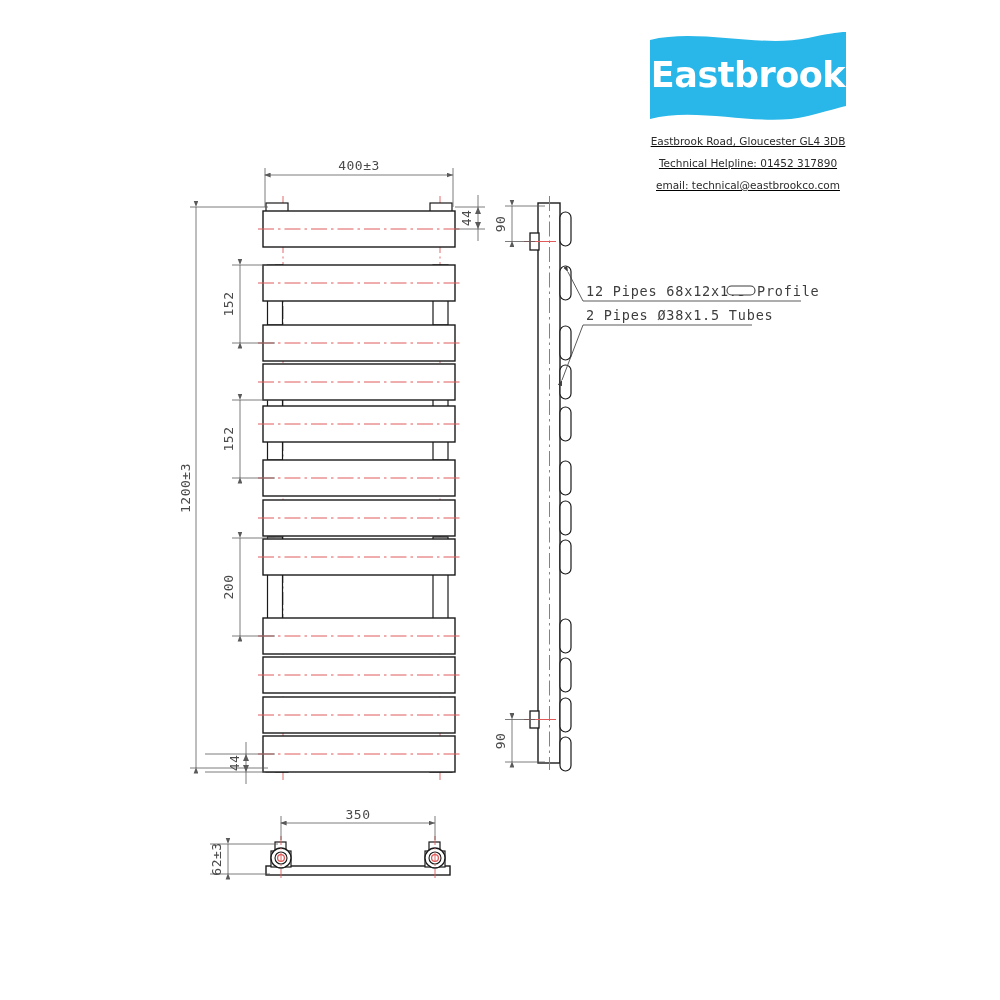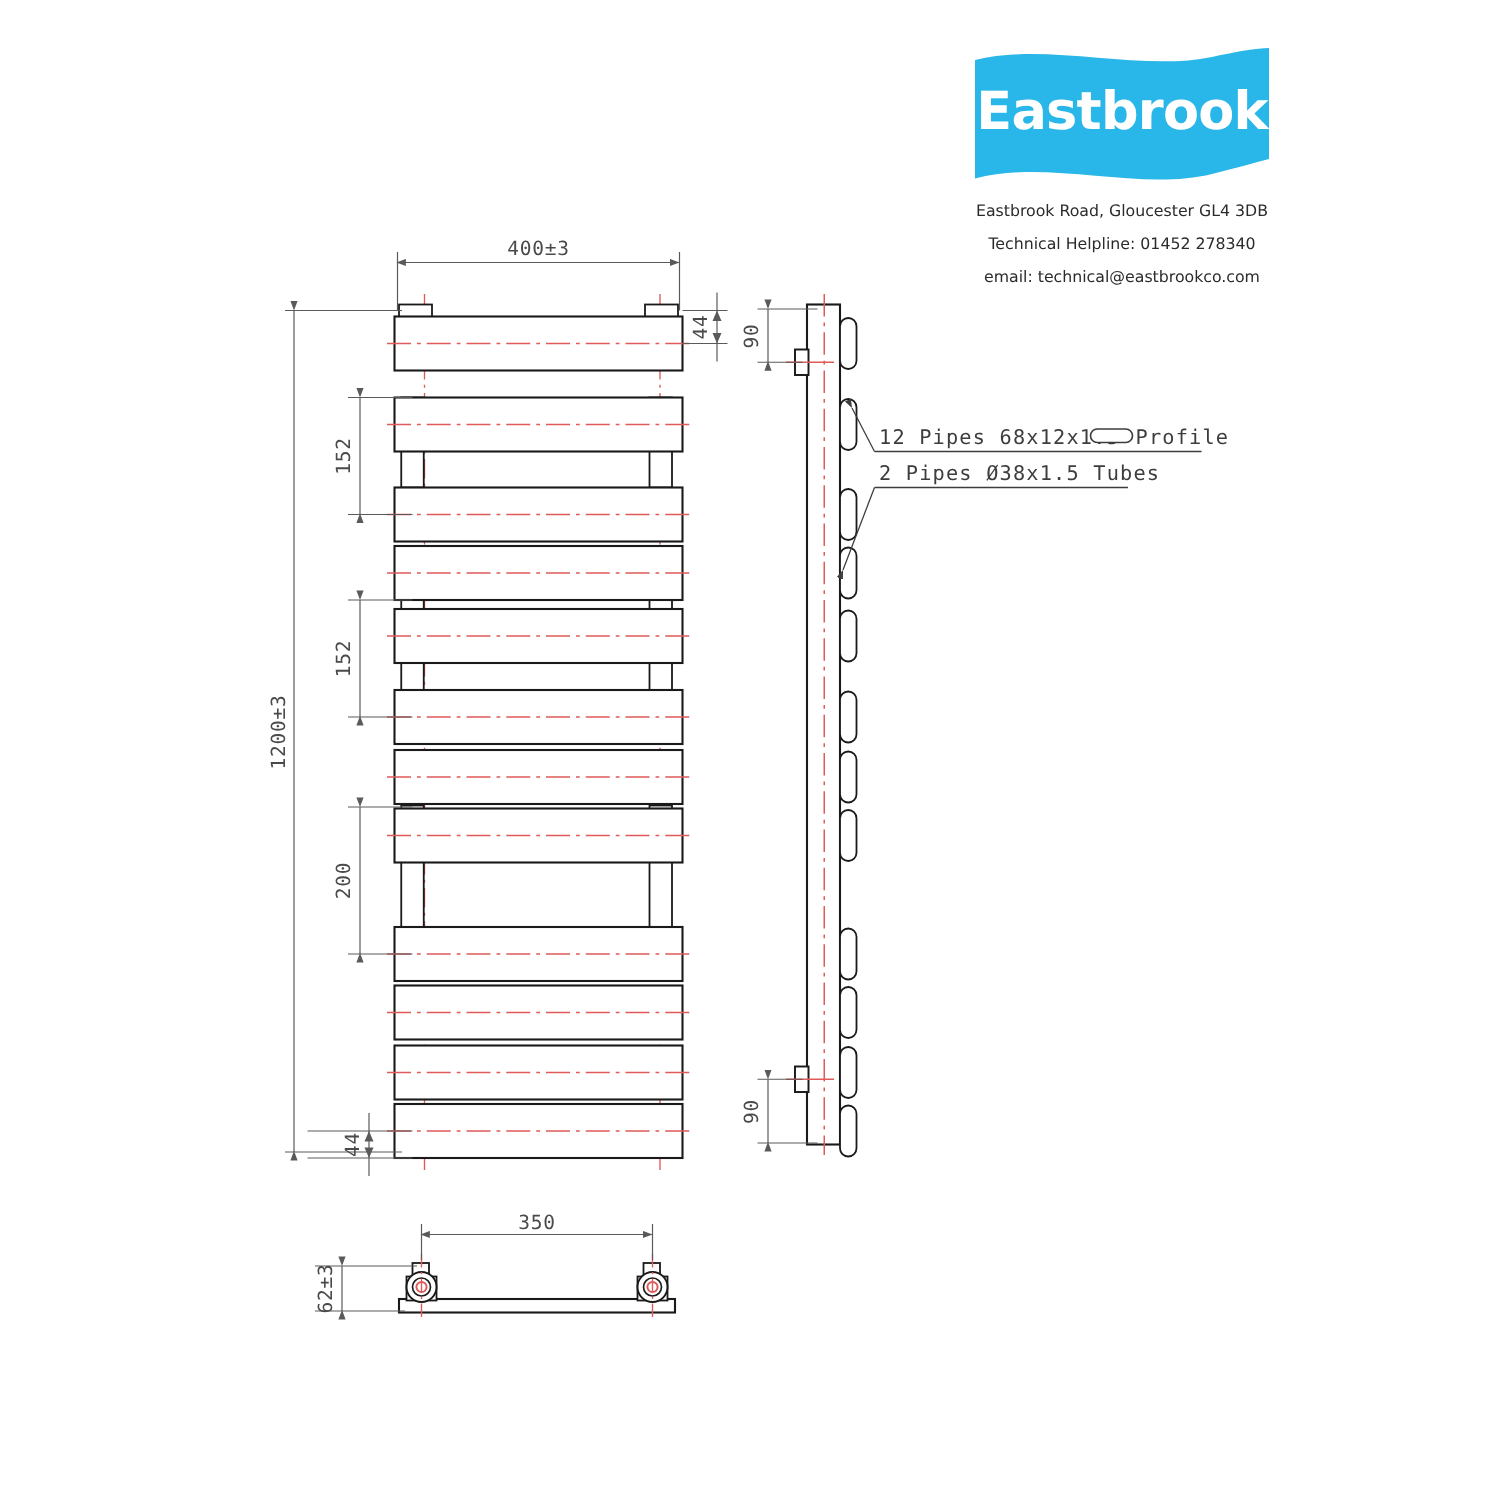--- a/index.html
+++ b/index.html
@@ -26,20 +26,21 @@
     width: 1000px;
     height: 1000px;
     display: block;
   }
   .logo-block {
     position: absolute;
     left: 648px;
     top: 32px;
     width: 200px;
     text-align: center;
+    text-decoration: underline;
   }
   .logo-banner {
     position: relative;
     width: 200px;
     height: 95px;
   }
   .logo-banner svg { display: block; width: 200px; height: 95px; }
   .logo-word {
     position: absolute;
     left: 0;
@@ -314,17 +315,17 @@
 
   <div class="logo-block">
     <div class="logo-banner">
       <svg viewBox="0 0 200 95">
         <path d="M2,8 C50,-4 112,16 160,6 C176,2.5 190,0 198,0
                  L198,74 C190,76 176,80 160,84 C112,96 50,74 2,87 Z" fill="#29b6e8"></path>
       </svg>
       <div class="logo-word">Eastbrook</div>
     </div>
     <div class="addr">Eastbrook Road, Gloucester GL4 3DB</div>
-    <div class="addr">Technical Helpline: 01452 278340</div>
+    <div class="addr">Technical Helpline: 01452 317890</div>
     <div class="addr">email: technical@eastbrookco.com</div>
   </div>
 
 </div>
 
 </body></html>

